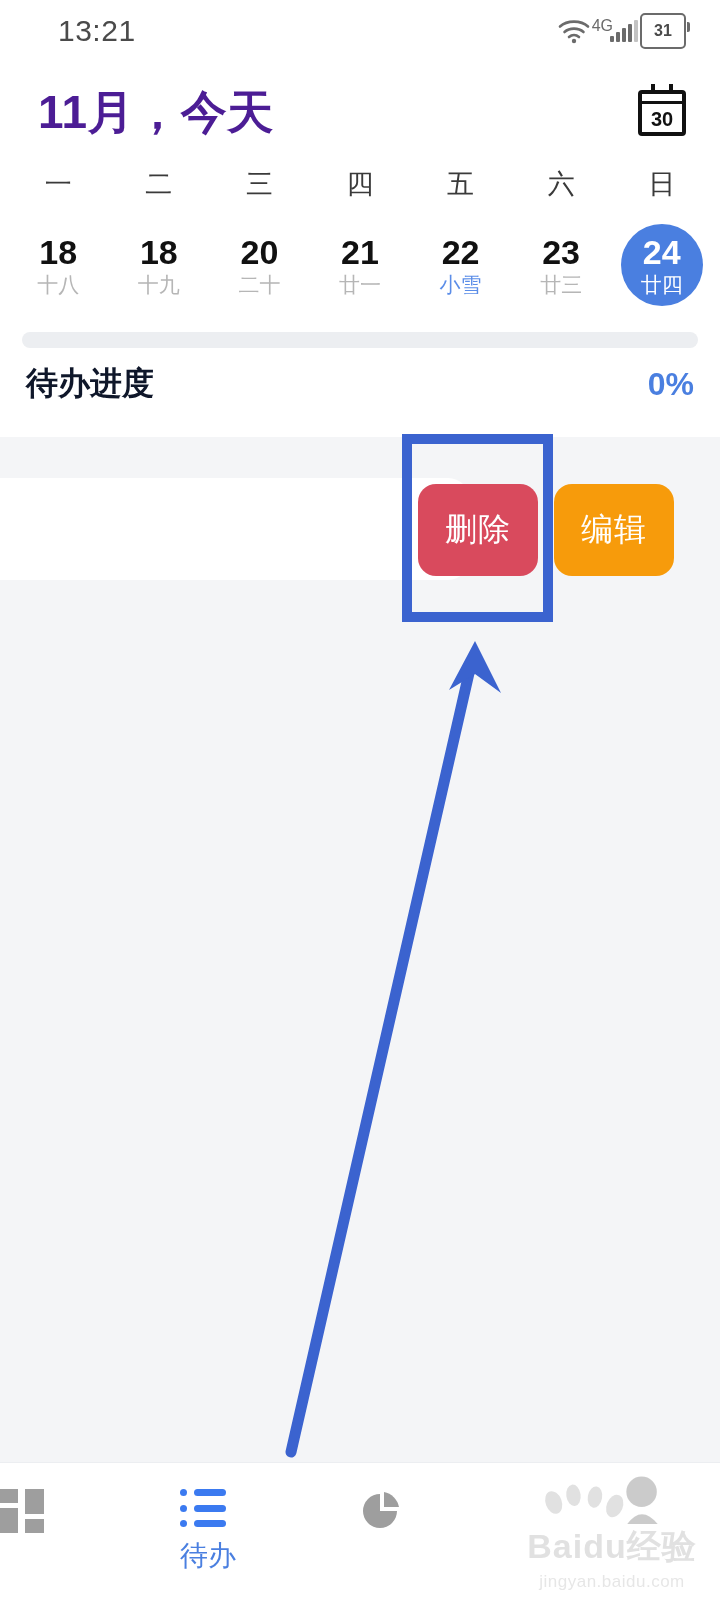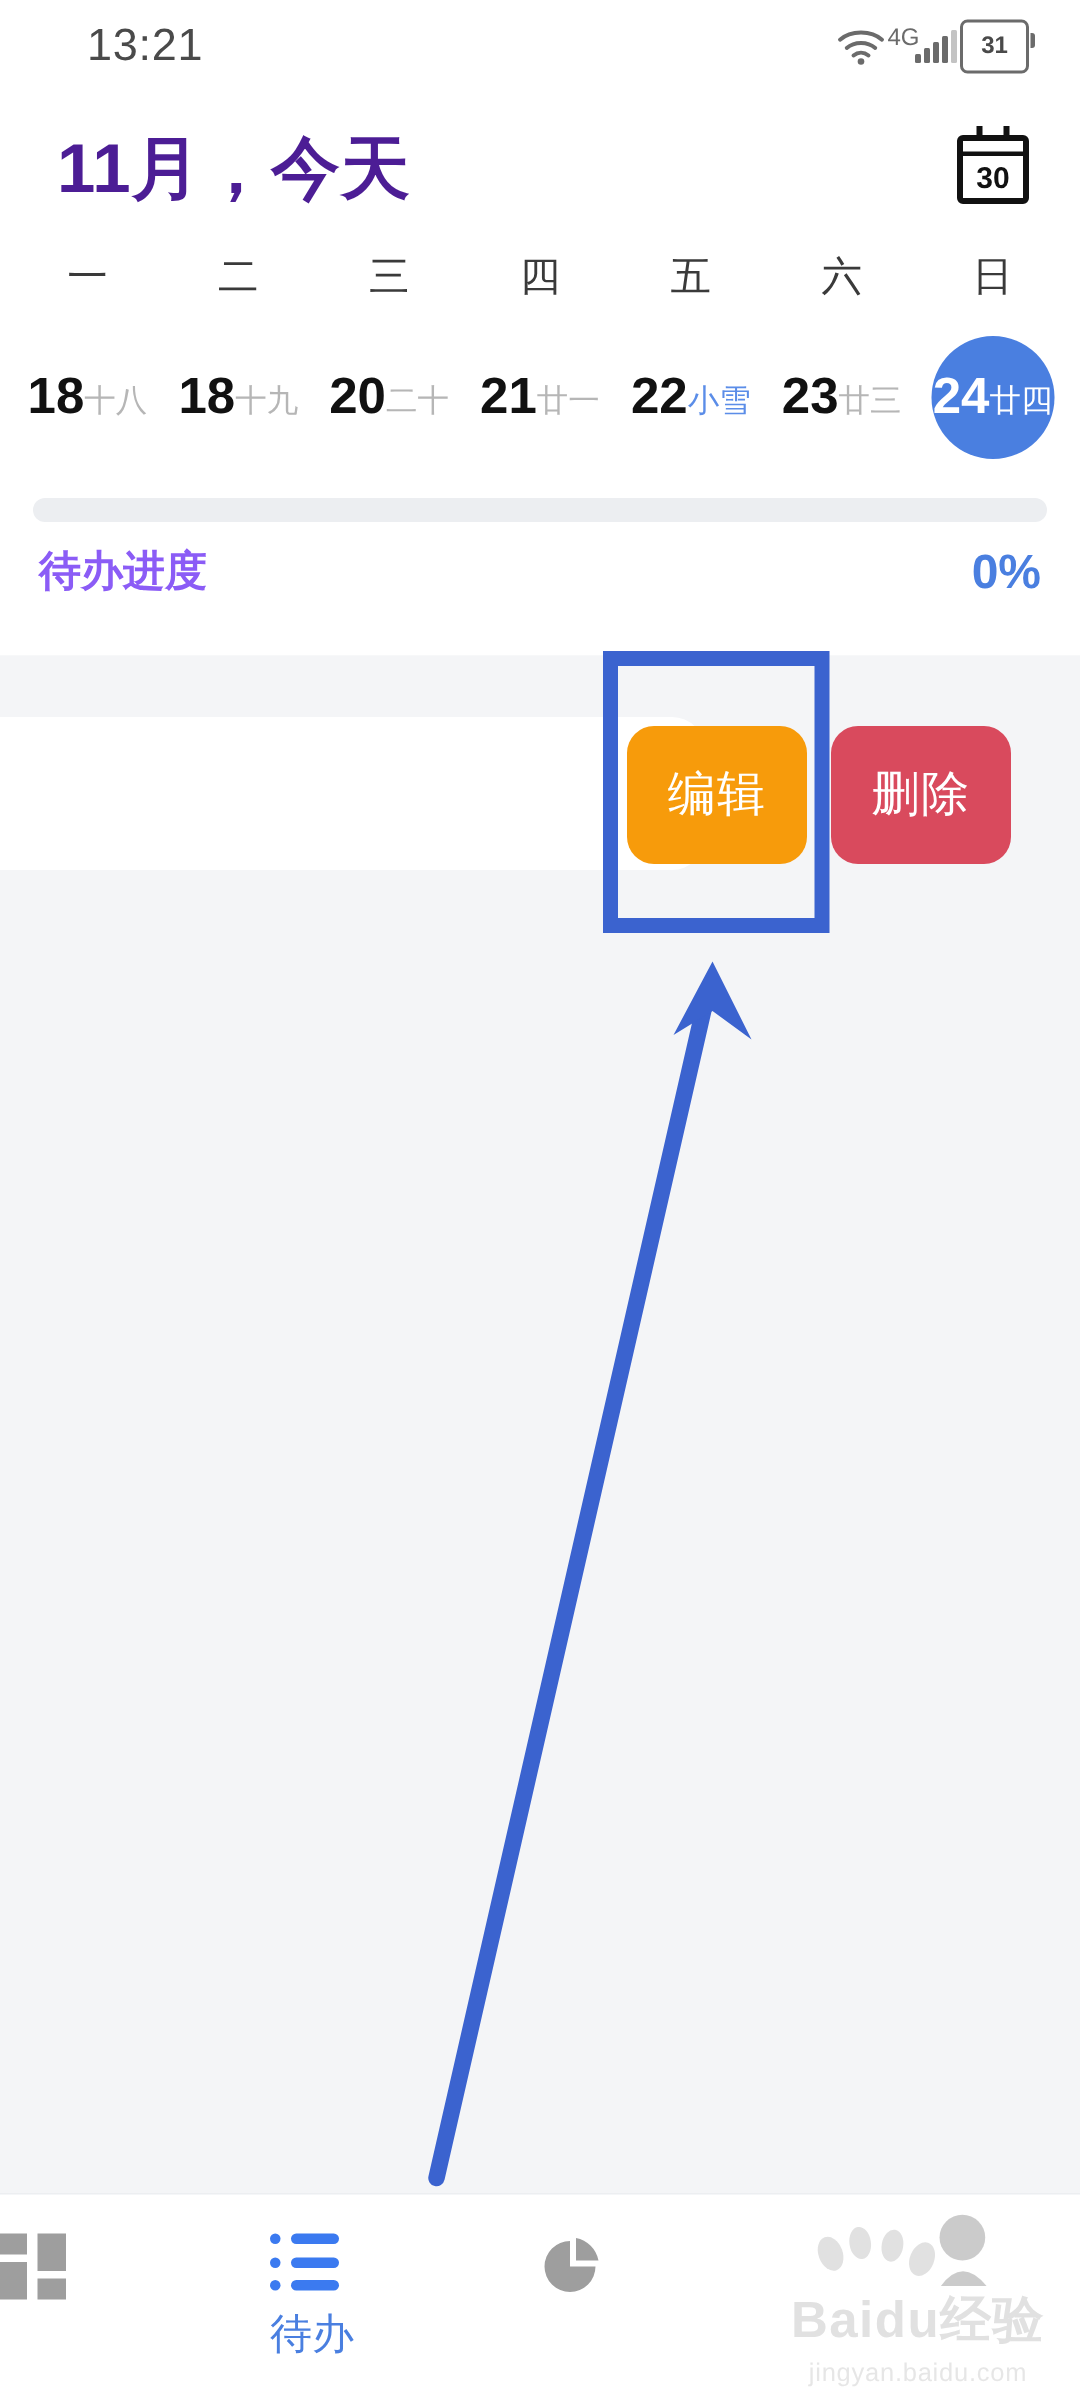--- a/index.html
+++ b/index.html
@@ -80,39 +80,39 @@
 
   
   .week {
     display: grid; grid-template-columns: repeat(7, 1fr);
     margin-top: 22px; padding: 0 8px;
   }
   .dcol { display: flex; flex-direction: column; align-items: center; }
   .dow { font-size: 27px; color: #3a3a3a; font-weight: 400; margin-bottom: 22px; }
   .dbubble {
     width: 82px; height: 82px; border-radius: 50%;
-    display: flex; flex-direction: row; align-items: center; justify-content: center;
+    display: flex; flex-direction: column; align-items: center; justify-content: center;
   }
   .dnum { font-size: 34px; font-weight: 700; color: #111; line-height: 1.05; }
   .dlun { font-size: 21px; color: #b6b6b6; margin-top: 4px; line-height: 1; }
   .dcol.sel .dbubble { background: #4a7fe0; }
   .dcol.sel .dnum, .dcol.sel .dlun { color: #ffffff; }
   .dlun.accent { color: #5b8de8; }
 
   
   .progress-wrap { padding: 26px 22px 0 22px; }
   .track {
     width: 100%; height: 16px; background: #eceef1; border-radius: 8px; overflow: hidden;
   }
   .fill { height: 100%; background: #4a7fe0; border-radius: 8px; }
   .prow {
     display: flex; align-items: center; justify-content: space-between;
     padding: 14px 4px 0 4px;
   }
-  .plabel { font-size: 28px; font-weight: 700; color: #8b5cf6; }
+  .plabel { font-size: 32px; font-weight: 700; color: #0f172a; }
   .pvalue { font-size: 32px; font-weight: 700; color: #4a7fe0; }
 
   
   .content { position: absolute; top: 437px; left: 0; width: 720px; bottom: 0; background: #f4f5f7; }
   .task-row {
     position: absolute; top: 41px; left: 0; width: 720px; height: 102px;
   }
   .task-card {
     position: absolute; left: -30px; top: 0;
     width: 500px; height: 102px;
@@ -280,22 +280,22 @@
         <span class="pvalue">0%</span>
       </div>
     </div>
   </div>
 
   <div class="content">
 
     <div class="task-row">
       <div class="task-card"></div>
       <div class="swipe-actions">
+        <button class="swipe-btn btn-del">删除</button>
         <button class="swipe-btn btn-edit">编辑</button>
-        <button class="swipe-btn btn-del">删除</button>
       </div>
     </div>
 
   </div>
 
   <div class="hl-rect"></div>
 
   <svg class="arrow">
     <line x1="291" y1="1452" x2="472" y2="660" stroke="#3b63cf" stroke-width="11" stroke-linecap="round"></line>
     <path d="M475 641 L449 690 L475 674 L501 693 Z" fill="#3b63cf"></path>

